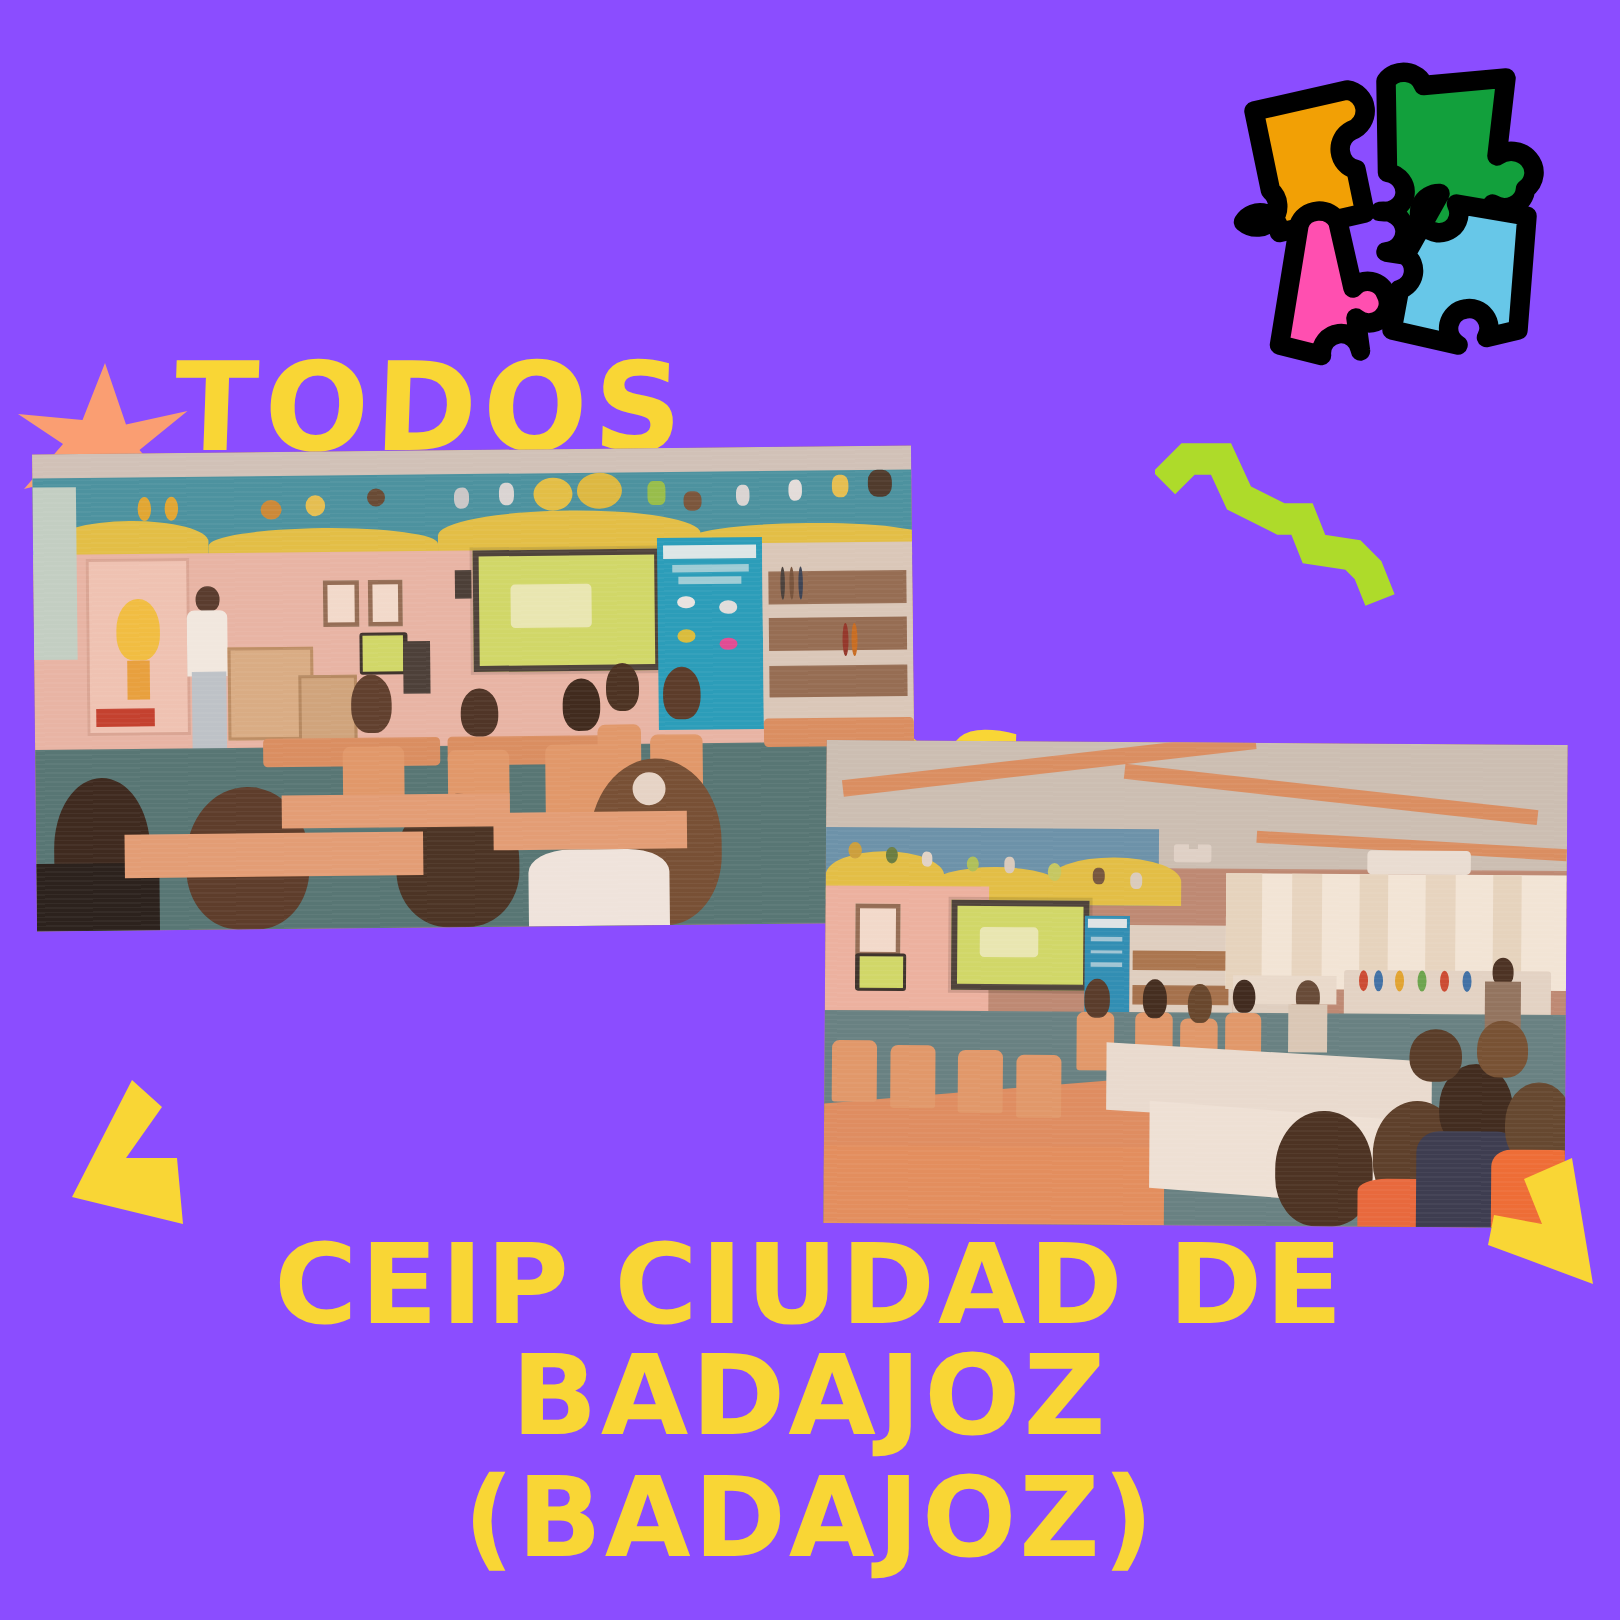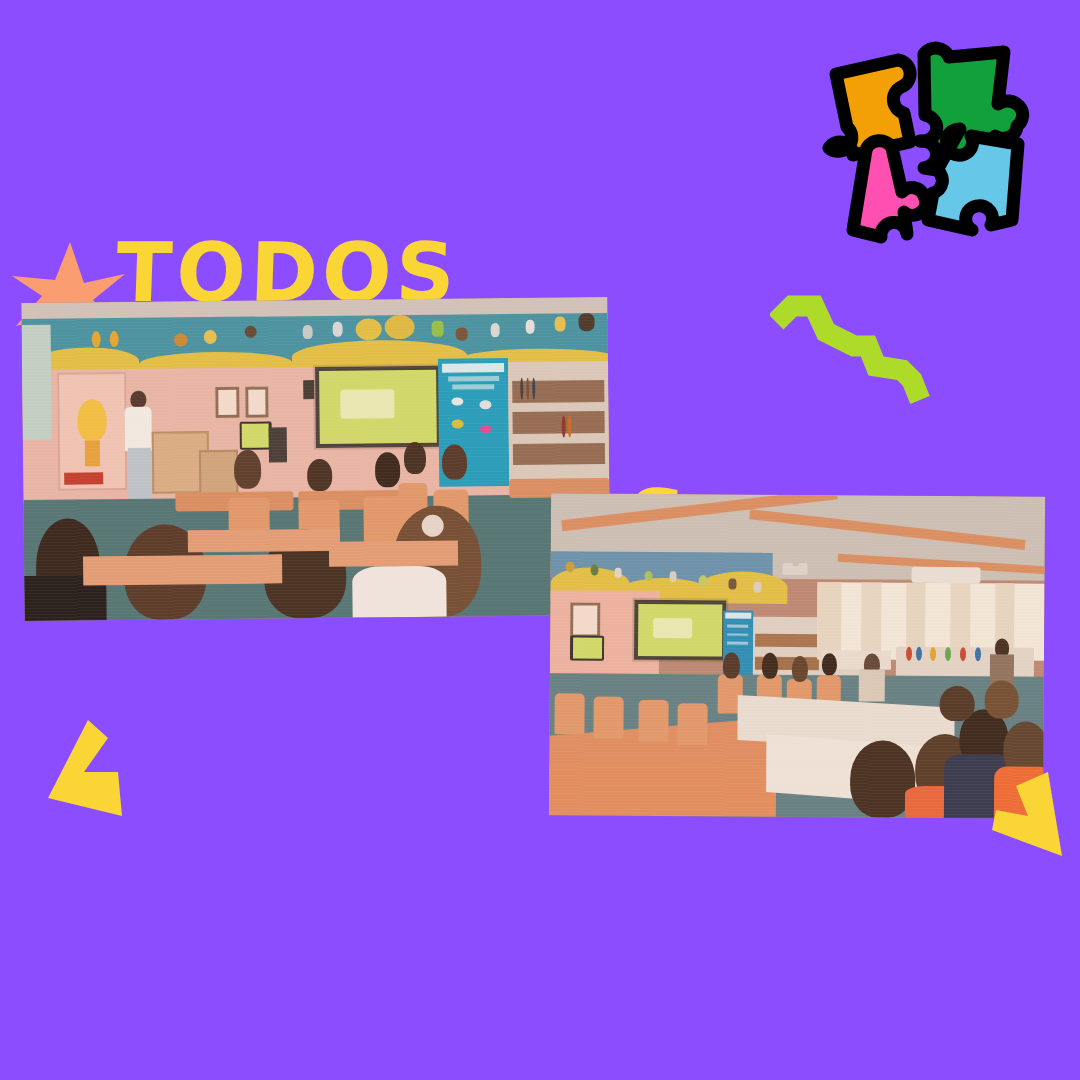--- a/index.html
+++ b/index.html
@@ -395,14 +395,18 @@
     <svg viewBox="0 0 100 106" xmlns="http://www.w3.org/2000/svg">
       <path fill="#f9d635" d="M42 4 L62 22 L38 56 L72 56 L76 100 L2 82 Z"></path>
     </svg>
   </div>
   <div class="chev-right">
     <svg viewBox="0 0 96 96" xmlns="http://www.w3.org/2000/svg">
       <path fill="#f9d635" d="M76 6 L90 90 L20 64 L24 44 L56 50 L44 20 Z"></path>
     </svg>
   </div>
 
+  <div class="footer">
+    <span class="f1">CEIP CIUDAD DE BADAJOZ</span>
+    <span class="f2">(BADAJOZ)</span>
+  </div>
 
 </div>
 
 </body></html>

